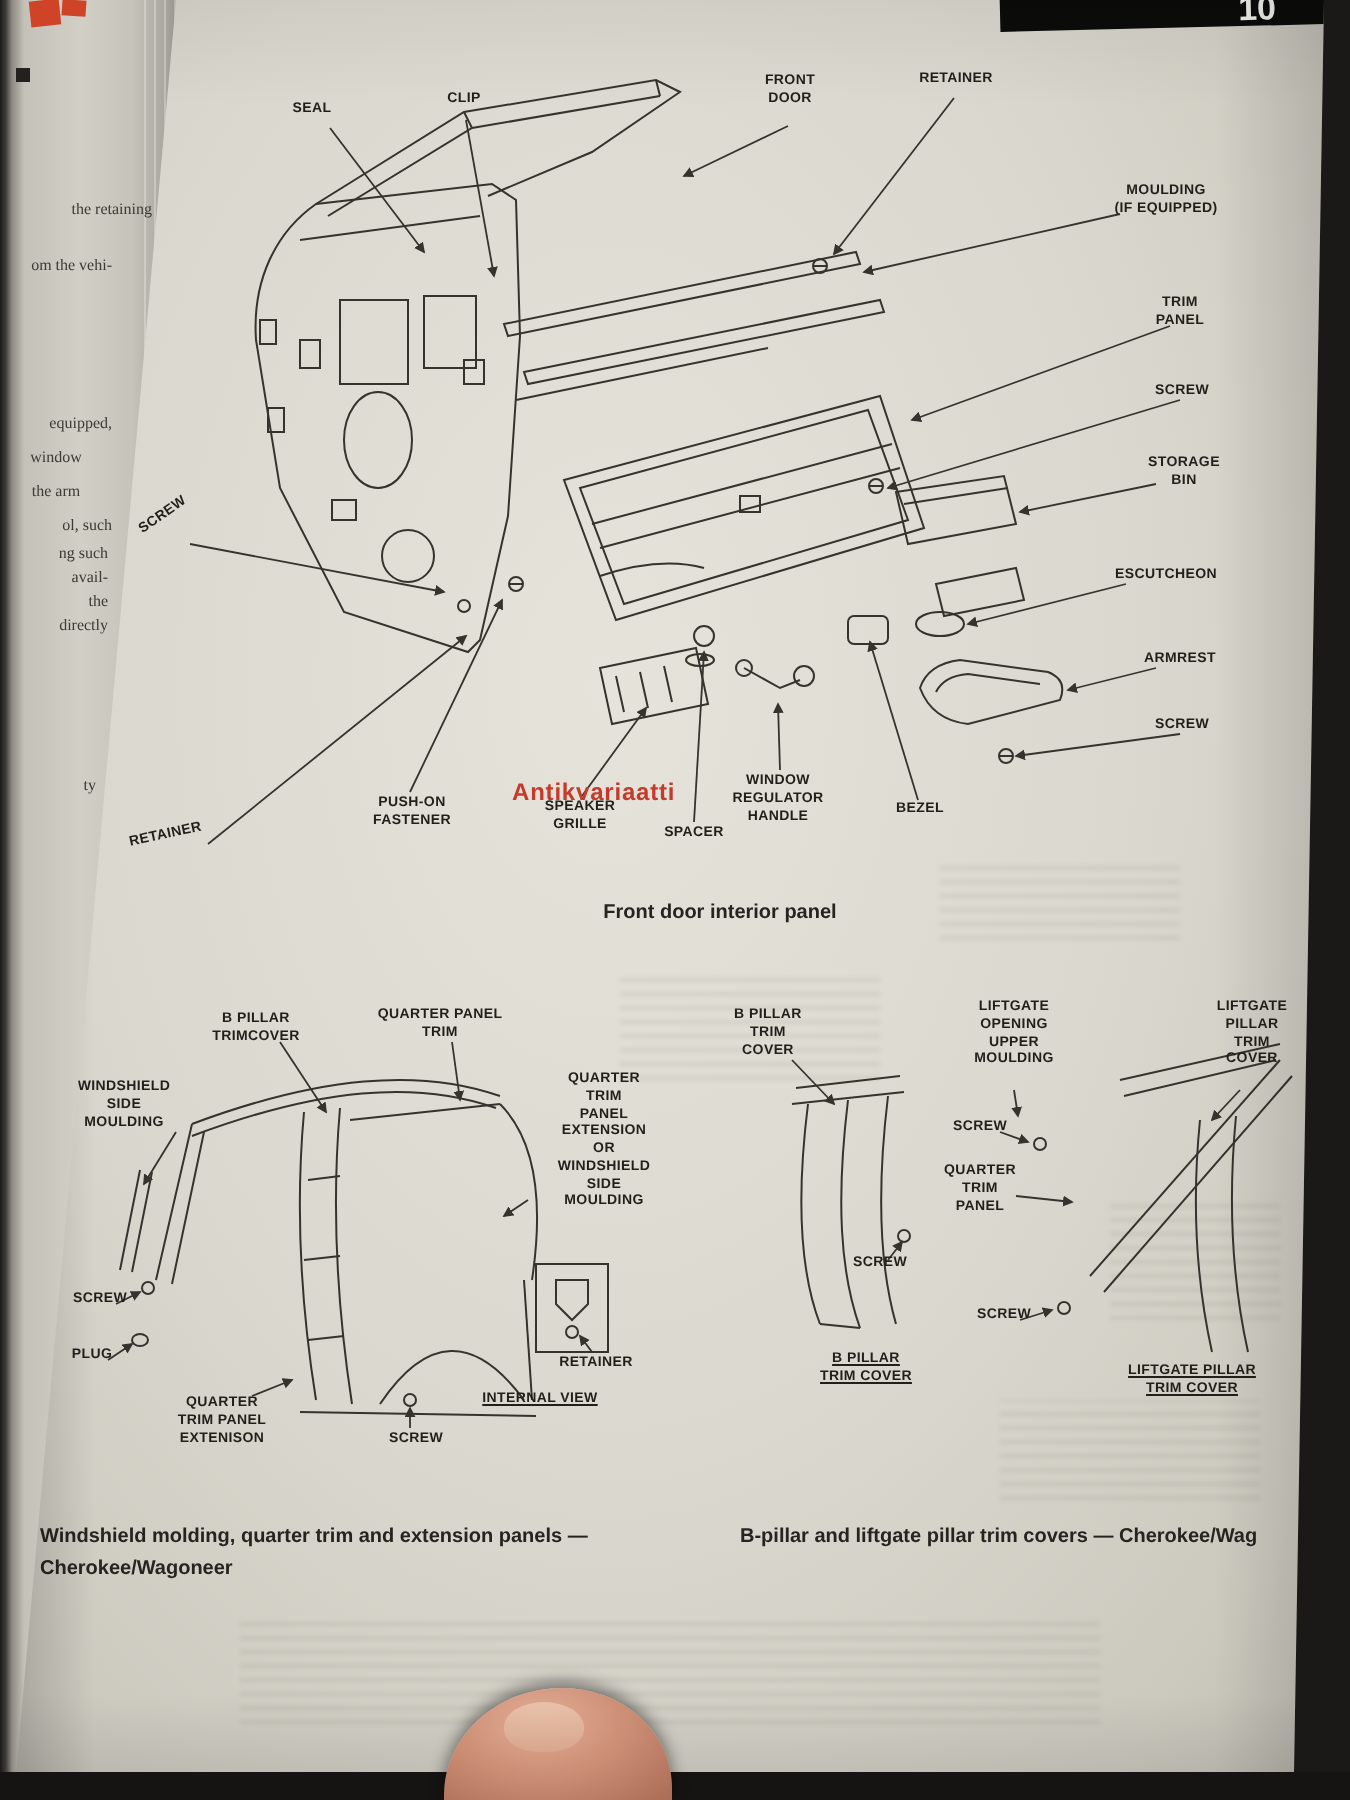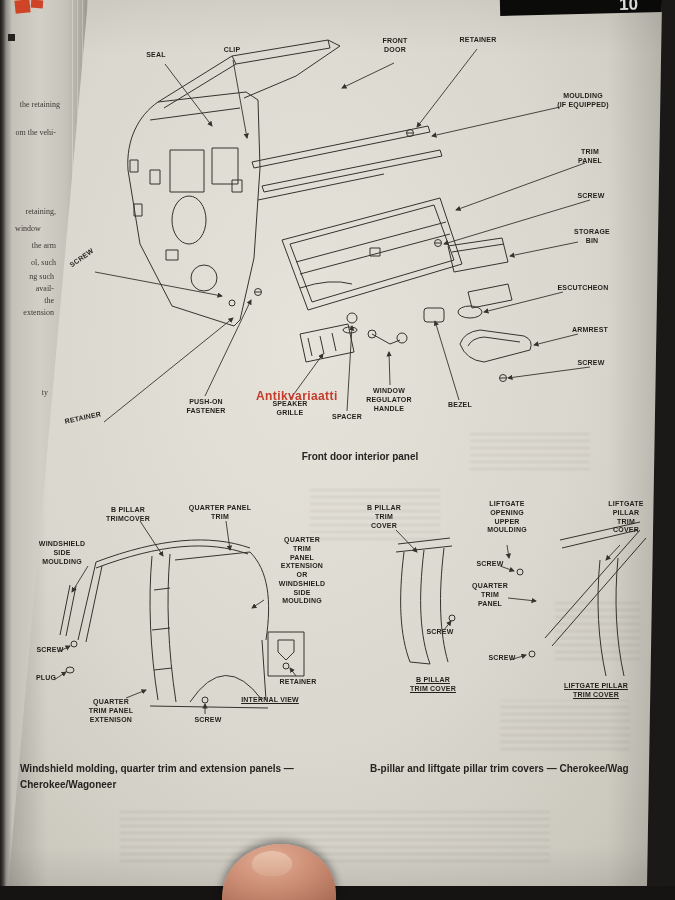--- a/index.html
+++ b/index.html
@@ -45,29 +45,29 @@
 <body>
 
 <div class="photo">
 
   <div class="page-stack"></div>
   <div class="bookmark" style="left:15px;top:0;width:15px;height:13px;transform:rotate(-6deg);"></div>
   <div class="bookmark" style="left:31px;top:0;width:12px;height:8px;transform:rotate(4deg);"></div>
   <div class="ink-dot" style="left:8px;top:34px;width:7px;height:7px;"></div>
 
   <span class="frag" style="top:85px;width:56px;margin-top:43px;">om the vehi-</span>
-  <span class="frag" style="top:100px;width:60px;">the retaining</span>
-  <span class="frag" style="top:207px;width:56px;">retaining,</span>
+  <span class="frag" style="top:100px;width:76px;">the retaining</span>
+  <span class="frag" style="top:207px;width:56px;">equipped,</span>
   <span class="frag" style="top:224px;width:56px;text-align:center;">window</span>
-  <span class="frag" style="top:241px;width:56px;">the arm</span>
+  <span class="frag" style="top:241px;width:56px;text-align:center;">the arm</span>
   <span class="frag" style="top:258px;width:56px;text-align:right;">ol, such</span>
   <span class="frag" style="top:272px;width:54px;">ng such</span>
   <span class="frag" style="top:284px;width:54px;">avail-</span>
   <span class="frag" style="top:296px;width:54px;">the</span>
-  <span class="frag" style="top:308px;width:54px;">extension</span>
+  <span class="frag" style="top:308px;width:54px;">directly</span>
   <span class="frag" style="top:388px;width:48px;">ty</span>
 
   <div class="main-page">
 
     <div class="ghost" style="left:310px;top:486px;width:130px;height:54px;"></div>
     <div class="ghost" style="left:470px;top:430px;width:120px;height:40px;"></div>
     <div class="ghost" style="left:120px;top:806px;width:430px;height:56px;"></div>
     <div class="ghost" style="left:500px;top:700px;width:130px;height:50px;"></div>
     <div class="ghost" style="left:555px;top:600px;width:85px;height:60px;"></div>
 

